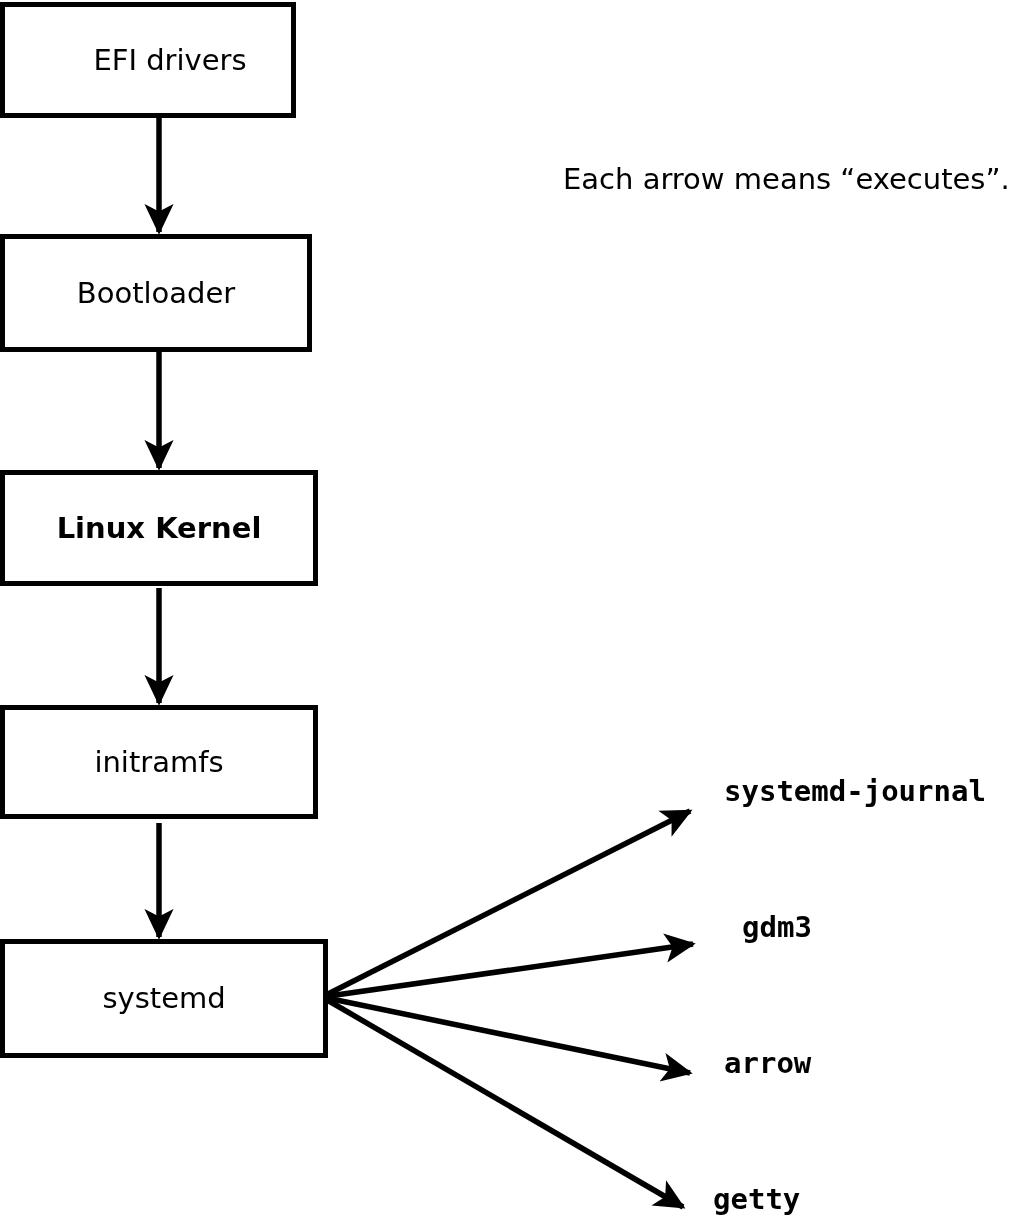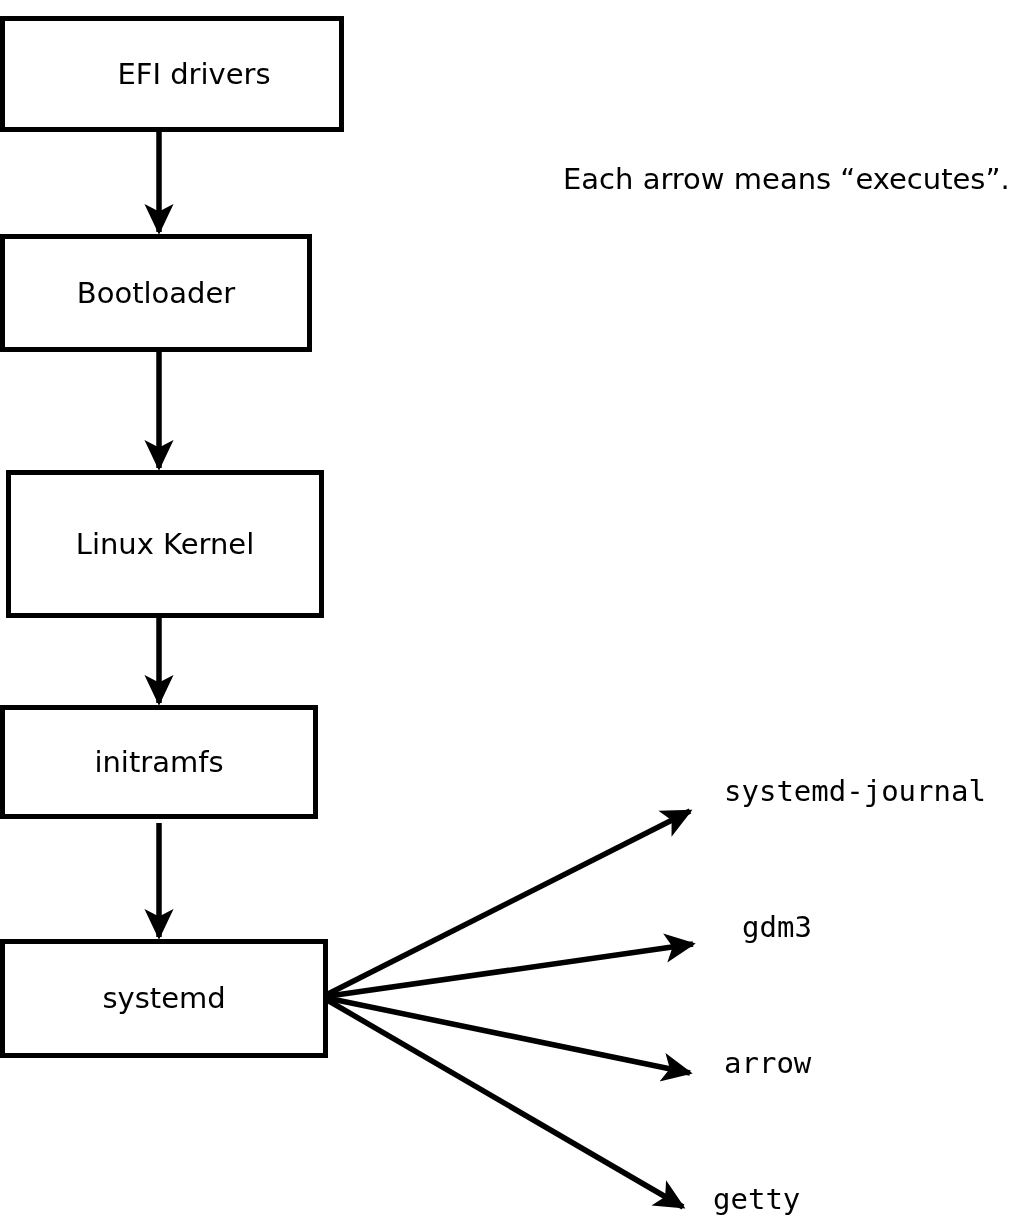--- a/index.html
+++ b/index.html
@@ -41,20 +41,21 @@
     line-height: 1;
     white-space: nowrap;
   }
   .proc-label {
     position: absolute;
     font-family: "DejaVu Sans Mono", monospace;
     font-size: 29px;
     color: #000000;
     line-height: 1;
     white-space: nowrap;
+    font-weight: bold;
   }
   .legend-note {
     position: absolute;
     font-family: "DejaVu Sans", sans-serif;
     font-size: 29px;
     color: #000000;
     line-height: 1;
     white-space: nowrap;
   }
 </style>
@@ -78,29 +79,29 @@
     </g>
 
     <g>
       <line x1="322" y1="997" x2="690" y2="811" stroke="#000000" stroke-width="5.5" marker-end="url(#arrowhead)"></line>
       <line x1="322" y1="997" x2="693" y2="944" stroke="#000000" stroke-width="5.5" marker-end="url(#arrowhead)"></line>
       <line x1="322" y1="997" x2="690" y2="1073" stroke="#000000" stroke-width="5.5" marker-end="url(#arrowhead)"></line>
       <line x1="322" y1="997" x2="683" y2="1207" stroke="#000000" stroke-width="5.5" marker-end="url(#arrowhead)"></line>
     </g>
   </svg>
 
-  <div class="node-box" style="left:0px; top:16px; width:344px; height:116px;padding-left:44px;">
+  <div class="node-box" style="left:0px; top:2px; width:296px; height:116px;padding-left:44px;">
     <span class="node-label">EFI drivers</span>
   </div>
 
   <div class="node-box" style="left:0px; top:234px; width:312px; height:118px;">
     <span class="node-label">Bootloader</span>
   </div>
 
-  <div class="node-box" style="left:6px; top:470px; width:318px; height:148px;">
+  <div class="node-box" style="left:0px; top:470px; width:318px; height:116px;font-weight:bold;">
     <span class="node-label">Linux Kernel</span>
   </div>
 
   <div class="node-box" style="left:0px; top:705px; width:318px; height:114px;">
     <span class="node-label">initramfs</span>
   </div>
 
   <div class="node-box" style="left:0px; top:939px; width:328px; height:119px;">
     <span class="node-label">systemd</span>
   </div>

